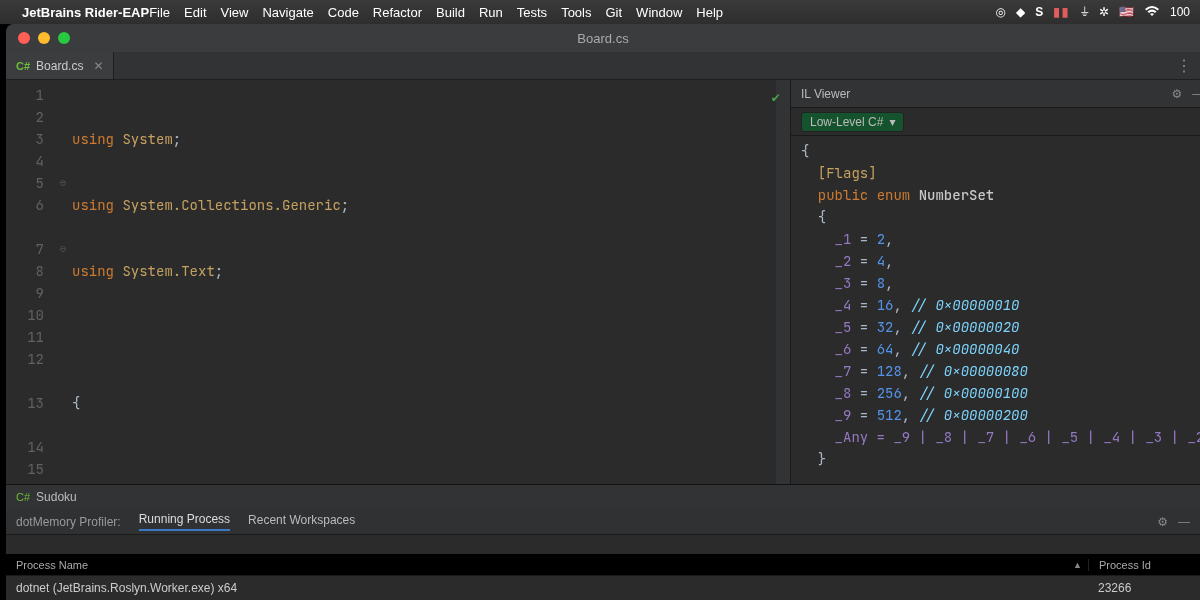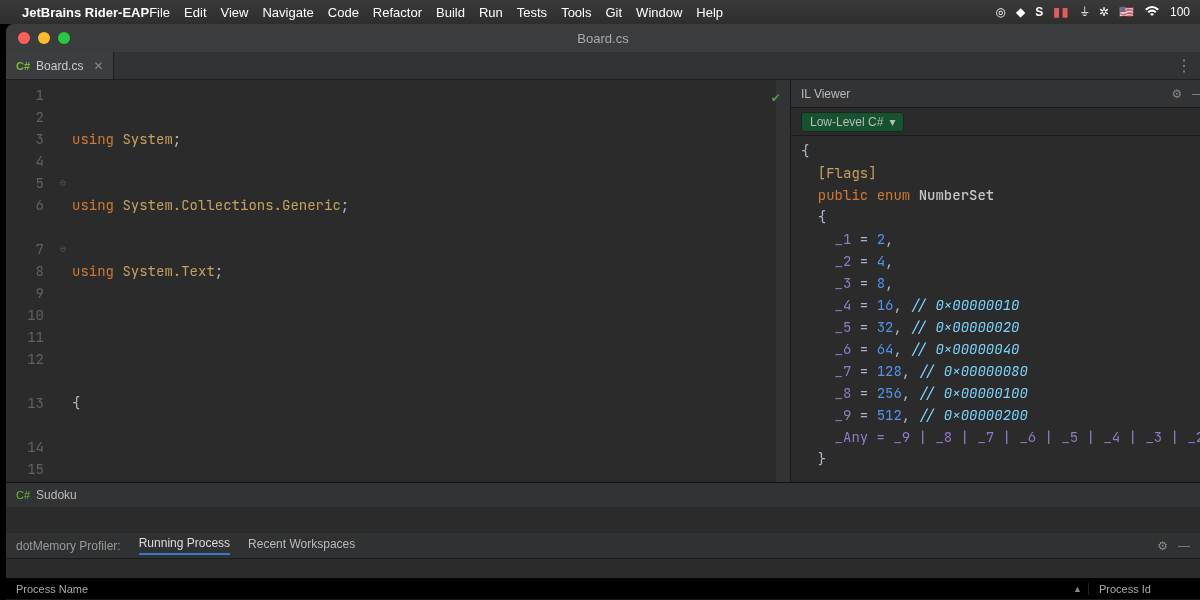--- a/index.html
+++ b/index.html
@@ -61,21 +61,21 @@
 .ilpanel { flex: 1; background: #2b2b2b; border-left: 1px solid #1a1a1a; display: flex; flex-direction: column; }
 .ilpanel .il-head { height: 28px; background: #313335; display: flex; align-items: center; padding: 0 10px; font-size: 12px; color: #bbb; border-bottom: 1px solid #1a1a1a; }
 .il-head .il-actions { margin-left: auto; display: flex; gap: 10px; color: #888; }
 .il-mode { height: 28px; display: flex; align-items: center; padding: 0 10px; background: #2b2b2b; border-bottom: 1px solid #1a1a1a; }
 .il-mode .dropdown { background: #14532d; border: 1px solid #222; border-radius: 3px; padding: 2px 8px; font-size: 12px; color: #bbb; display: flex; align-items: center; gap: 6px; }
 .ilcode { flex: 1; font-family: "JetBrains Mono", Menlo, monospace; font-size: 14px; line-height: 22px; padding: 4px 10px; white-space: pre; overflow: hidden; color: #a9b7c6; }
 
 
 .profiler { border-top: 1px solid #111; background: #2b2b2b; }
 .profiler .ptab { height: 24px; background: #313335; display: flex; align-items: center; padding: 0 10px; font-size: 12px; color: #bbb; }
-.profiler .pbar { height: 26px; display: flex; align-items: center; padding: 0 10px; font-size: 12px; gap: 18px; border-bottom: 1px solid #1a1a1a; background: #2f3132; margin-top: 26px; }
+.profiler .pbar { height: 26px; display: flex; align-items: center; padding: 0 10px; font-size: 12px; gap: 18px; border-bottom: 1px solid #1a1a1a; background: #2f3132; }
 .profiler .pbar .plabel { color: #999; }
 .profiler .pbar .ptab-item { color: #bbb; padding-bottom: 3px; cursor: pointer; }
 .profiler .pbar .ptab-item.active { border-bottom: 2px solid #3a78c4; color: #ddd; }
 .profiler .pbar .pactions { margin-left: auto; display: flex; gap: 10px; color: #888; }
 .profiler .cols { height: 22px; display: flex; align-items: center; font-size: 11px; color: #aaa; background: #000000; border-bottom: 1px solid #1a1a1a; margin-top: 19px; }
 .profiler .cols .col1 { flex: 1; padding-left: 10px; display: flex; align-items: center; }
 .profiler .cols .col2 { width: 112px; padding-left: 10px; border-left: 1px solid #222; }
 .profiler .row { height: 24px; display: flex; align-items: center; font-size: 12px; color: #ccc; background: #2b2b2b; }
 .profiler .row .c1 { flex: 1; padding-left: 10px; }
 .profiler .row .c2 { width: 112px; padding-left: 10px; }
@@ -258,15 +258,19 @@
         <span>—</span>
       </div>
     </div>
     <div class="cols">
       <div class="col1">
           <span>Process Name</span>
           <span class="sortarrow">▲</span>
         </div>
       <div class="col2">Process Id</div>
     </div>
+    <div class="row">
+      <div class="c1">dotnet (JetBrains.Roslyn.Worker.exe) x64</div>
+      <div class="c2">23266</div>
+    </div>
   </div>
 
 </div>
 
 </body></html>

